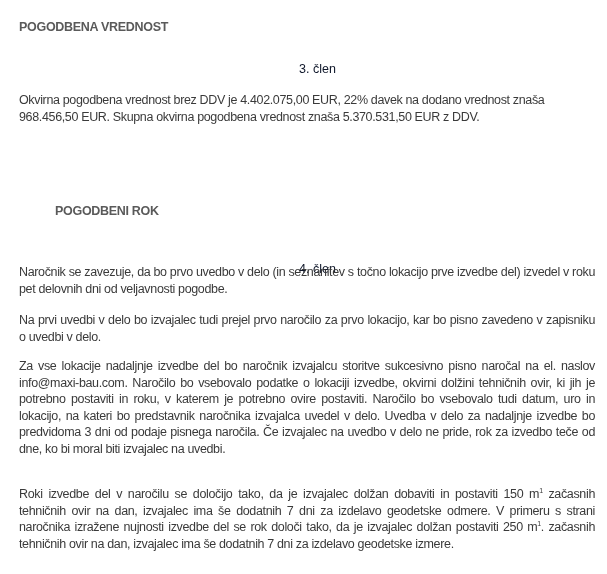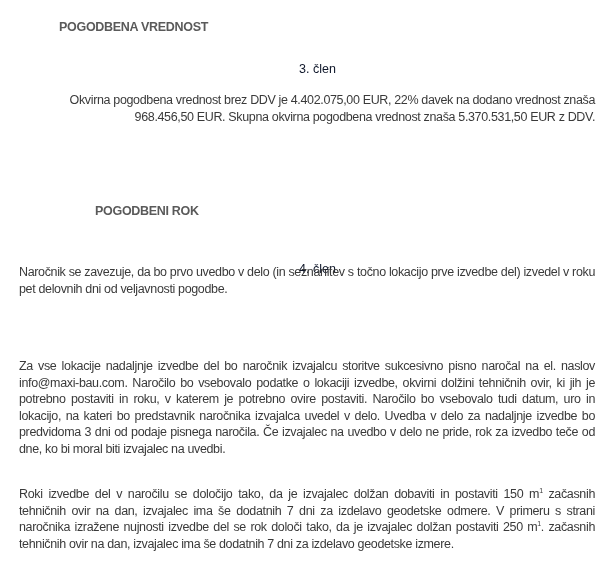--- a/index.html
+++ b/index.html
@@ -6,44 +6,43 @@
     body {
       width: 607px; height: 574px; overflow: hidden; position: relative;
       font-family: "Liberation Sans", sans-serif;
       color: #3a3a3a;
     }
     .page { position: absolute; left: 0; top: 0; width: 607px; height: 574px; }
     .heading {
       position: absolute; left: 19px;
       font-weight: bold; font-size: 12.5px; color: #5a5a5a;
       letter-spacing: -0.3px;
-      margin-left: 40px;
     }
     .article {
       position: absolute; left: 8px; width: 607px; text-align: center;
       font-size: 12.5px; color: #0f172a;
     }
     .article span { position: relative; left: 6px; }
     .para {
       position: absolute; left: 19px; width: 576px;
       font-size: 12.5px; line-height: 16.5px; color: #3a3a3a;
       letter-spacing: -0.35px;
-      text-align: right;
     }
     .justify { text-align: justify; }
     sup { font-size: 7px; line-height: 0; }
   </style>
 </head>
 <body>
 
 <div class="page">
   <div class="heading" style="top:20px;">POGODBENA VREDNOST</div>
   <div class="article" style="top:62px;"><span>3. člen</span></div>
   <div class="para" style="top:92px;">Okvirna pogodbena vrednost brez DDV je 4.402.075,00 EUR, 22% davek na dodano vrednost znaša 968.456,50 EUR. Skupna okvirna pogodbena vrednost znaša 5.370.531,50 EUR z DDV.</div>
 
   <div class="heading" style="top:204px;padding-left:36px;">POGODBENI ROK</div>
   <div class="article" style="top:235px;margin-top:27px;"><span>4. člen</span></div>
   <div class="para justify" style="top:264px;">Naročnik se zavezuje, da bo prvo uvedbo v delo (in seznanitev s točno lokacijo prve izvedbe del) izvedel v roku pet delovnih dni od veljavnosti pogodbe.</div>
+  <div class="para justify" style="top:312px;">Na prvi uvedbi v delo bo izvajalec tudi prejel prvo naročilo za prvo lokacijo, kar bo pisno zavedeno v zapisniku o uvedbi v delo.</div>
   <div class="para justify" style="top:358px;">Za vse lokacije nadaljnje izvedbe del bo naročnik izvajalcu storitve sukcesivno pisno naročal na el. naslov info@maxi-bau.com. Naročilo bo vsebovalo podatke o lokaciji izvedbe, okvirni dolžini tehničnih ovir, ki jih je potrebno postaviti in roku, v katerem je potrebno ovire postaviti. Naročilo bo vsebovalo tudi datum, uro in lokacijo, na kateri bo predstavnik naročnika izvajalca uvedel v delo. Uvedba v delo za nadaljnje izvedbe bo  predvidoma 3 dni od podaje pisnega naročila.  Če izvajalec na uvedbo v delo ne pride, rok za izvedbo teče od dne, ko bi moral biti izvajalec na uvedbi.</div>
   <div class="para justify" style="top:486px;">
     <span>Roki izvedbe del v naročilu se določijo tako, da je izvajalec dolžan  dobaviti in postaviti 150 m</span><sup>1</sup><span> začasnih tehničnih ovir na dan, izvajalec ima še dodatnih 7 dni za izdelavo geodetske odmere. V primeru s strani naročnika izražene nujnosti izvedbe del se rok določi tako, da je izvajalec dolžan postaviti 250 m</span><sup>1</sup><span>. začasnih tehničnih ovir na dan, izvajalec ima še dodatnih 7 dni za izdelavo geodetske izmere.</span>
   </div>
 </div>
 
 </body></html>

